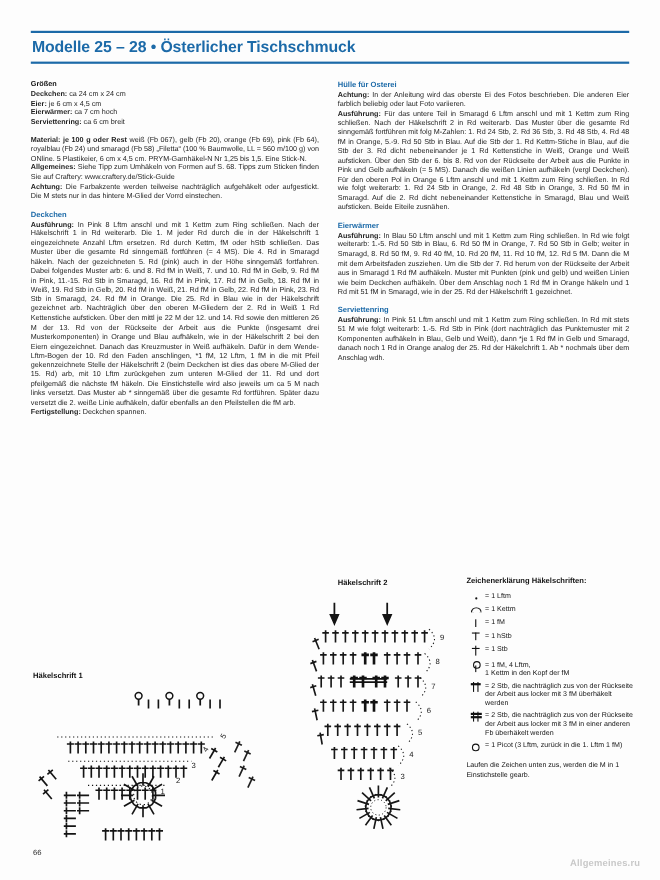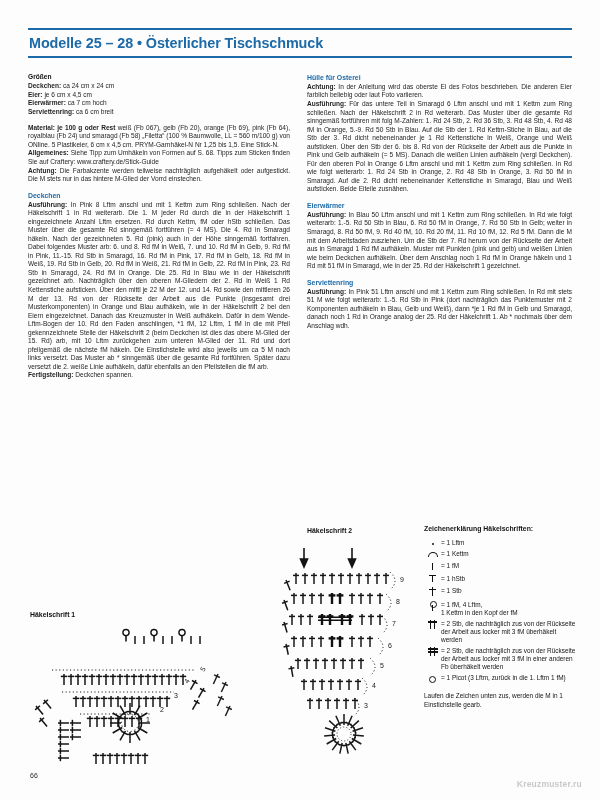--- a/index.html
+++ b/index.html
@@ -710,15 +710,15 @@
 
     <div class="legend-row">
       <span class="legend-sym"><span class="sym s-picot"></span></span>
       <span class="legend-txt">= 1 Picot (3 Lftm, zurück in die 1. Lftm 1 fM)</span>
     </div>
 
     <div class="legend-note">Laufen die Zeichen unten zus, werden die M in 1 Einstichstelle gearb.</div>
   </div>
 
   <div class="folio">66</div>
-  <div class="watermark">Kreuzmuster.ru</div>
+  <div class="watermark">Allgemeines.ru</div>
 
 </div>
 
 </body></html>

